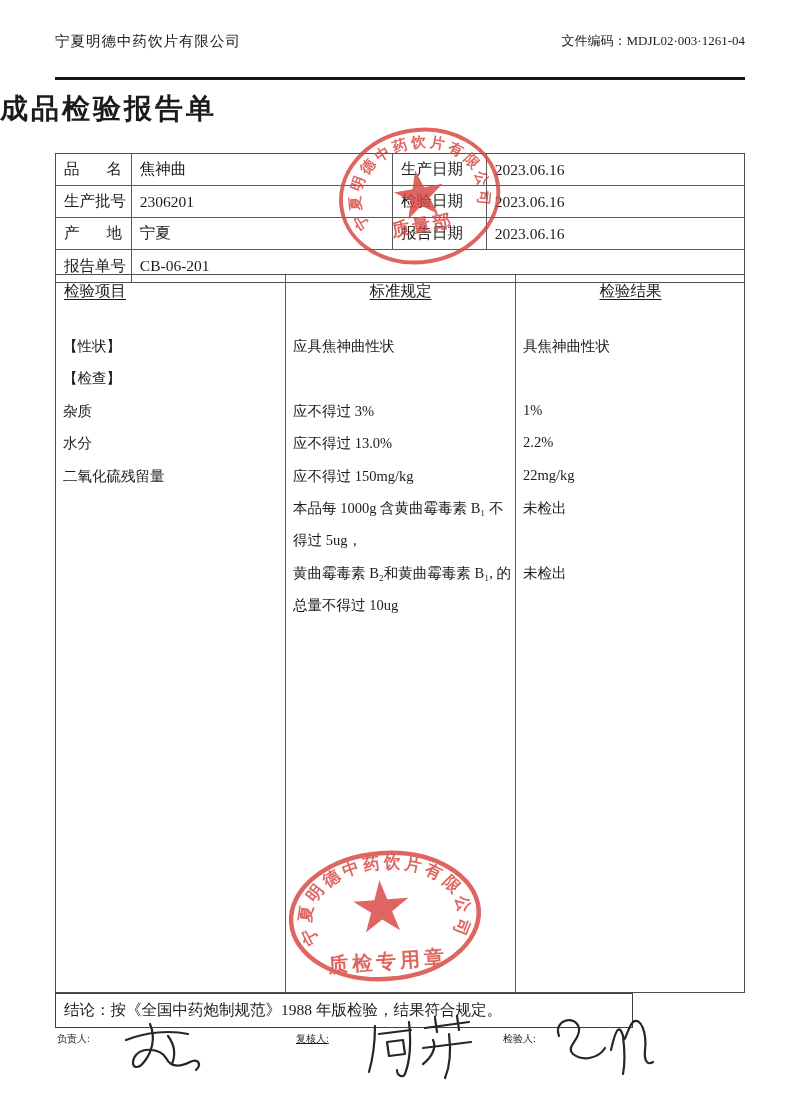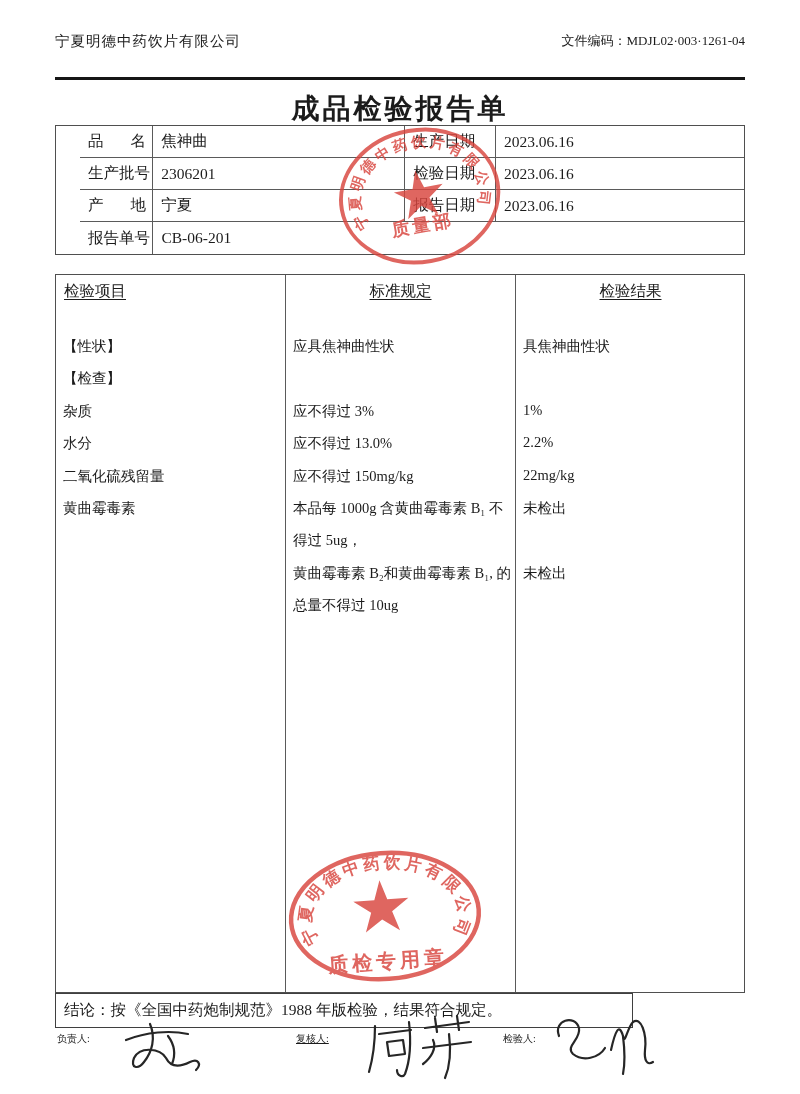--- a/index.html
+++ b/index.html
@@ -7,23 +7,23 @@
     width:800px;height:1094px;position:relative;background:#ffffff;
     font-family:"Liberation Serif","DejaVu Serif",serif;color:#1b1b1b;
     overflow:hidden;
   }
   .abs{position:absolute;}
   
   .hdr-left{left:55px;top:32px;font-size:14.5px;letter-spacing:1px;}
   .hdr-right{right:55px;top:32px;font-size:13px;}
   .hdr-rule{left:55px;top:77px;width:690px;height:2.5px;background:#161616;}
   
-  .title{left:0;top:90px;width:800px;text-align:center;font-size:28px;font-weight:bold;letter-spacing:3px;}
+  .title{left:0;top:90px;width:800px;font-size:28px;font-weight:bold;letter-spacing:3px;}
   
-  .info-table{left:55px;top:125px;width:690px;border:1px solid #4f4f4f;box-sizing:border-box;padding-left:24px;}
+  .info-table{left:55px;top:153px;width:690px;border:1px solid #4f4f4f;box-sizing:border-box;}
   .irow{display:flex;height:32px;border-bottom:1px solid #5a5a5a;box-sizing:border-box;}
   .irow:last-child{border-bottom:none;}
   .icell{box-sizing:border-box;border-right:1px solid #5a5a5a;display:flex;align-items:center;
          padding-left:8px;font-size:15.5px;white-space:nowrap;}
   .icell:last-child{border-right:none;}
   .c-l1{width:76px;}
   .c-v1{width:262px;}
   .c-l2{width:94px;font-family:Liberation Mono, monospace;}
   .c-v2{width:258px;}
   .c-span{width:614px;}
@@ -97,21 +97,20 @@
 
 <div class="abs main-table">
   <div class="mcol mcol1">
     <div class="mhead mh-left"><u>检验项目</u></div>
     <div class="mlines">
         <div class="mline">【性状】</div>
         <div class="mline">【检查】</div>
         <div class="mline">杂质</div>
         <div class="mline">水分</div>
         <div class="mline">二氧化硫残留量</div>
-        <div class="mline">黄曲霉毒素</div>
         <div class="mline"></div>
         <div class="mline"></div>
         <div class="mline"></div>
         <div class="mline"></div>
       </div>
   </div>
   <div class="mcol mcol2">
     <div class="mhead mh-center"><u>标准规定</u></div>
     <div class="mlines">
         <div class="mline">应具焦神曲性状</div>

